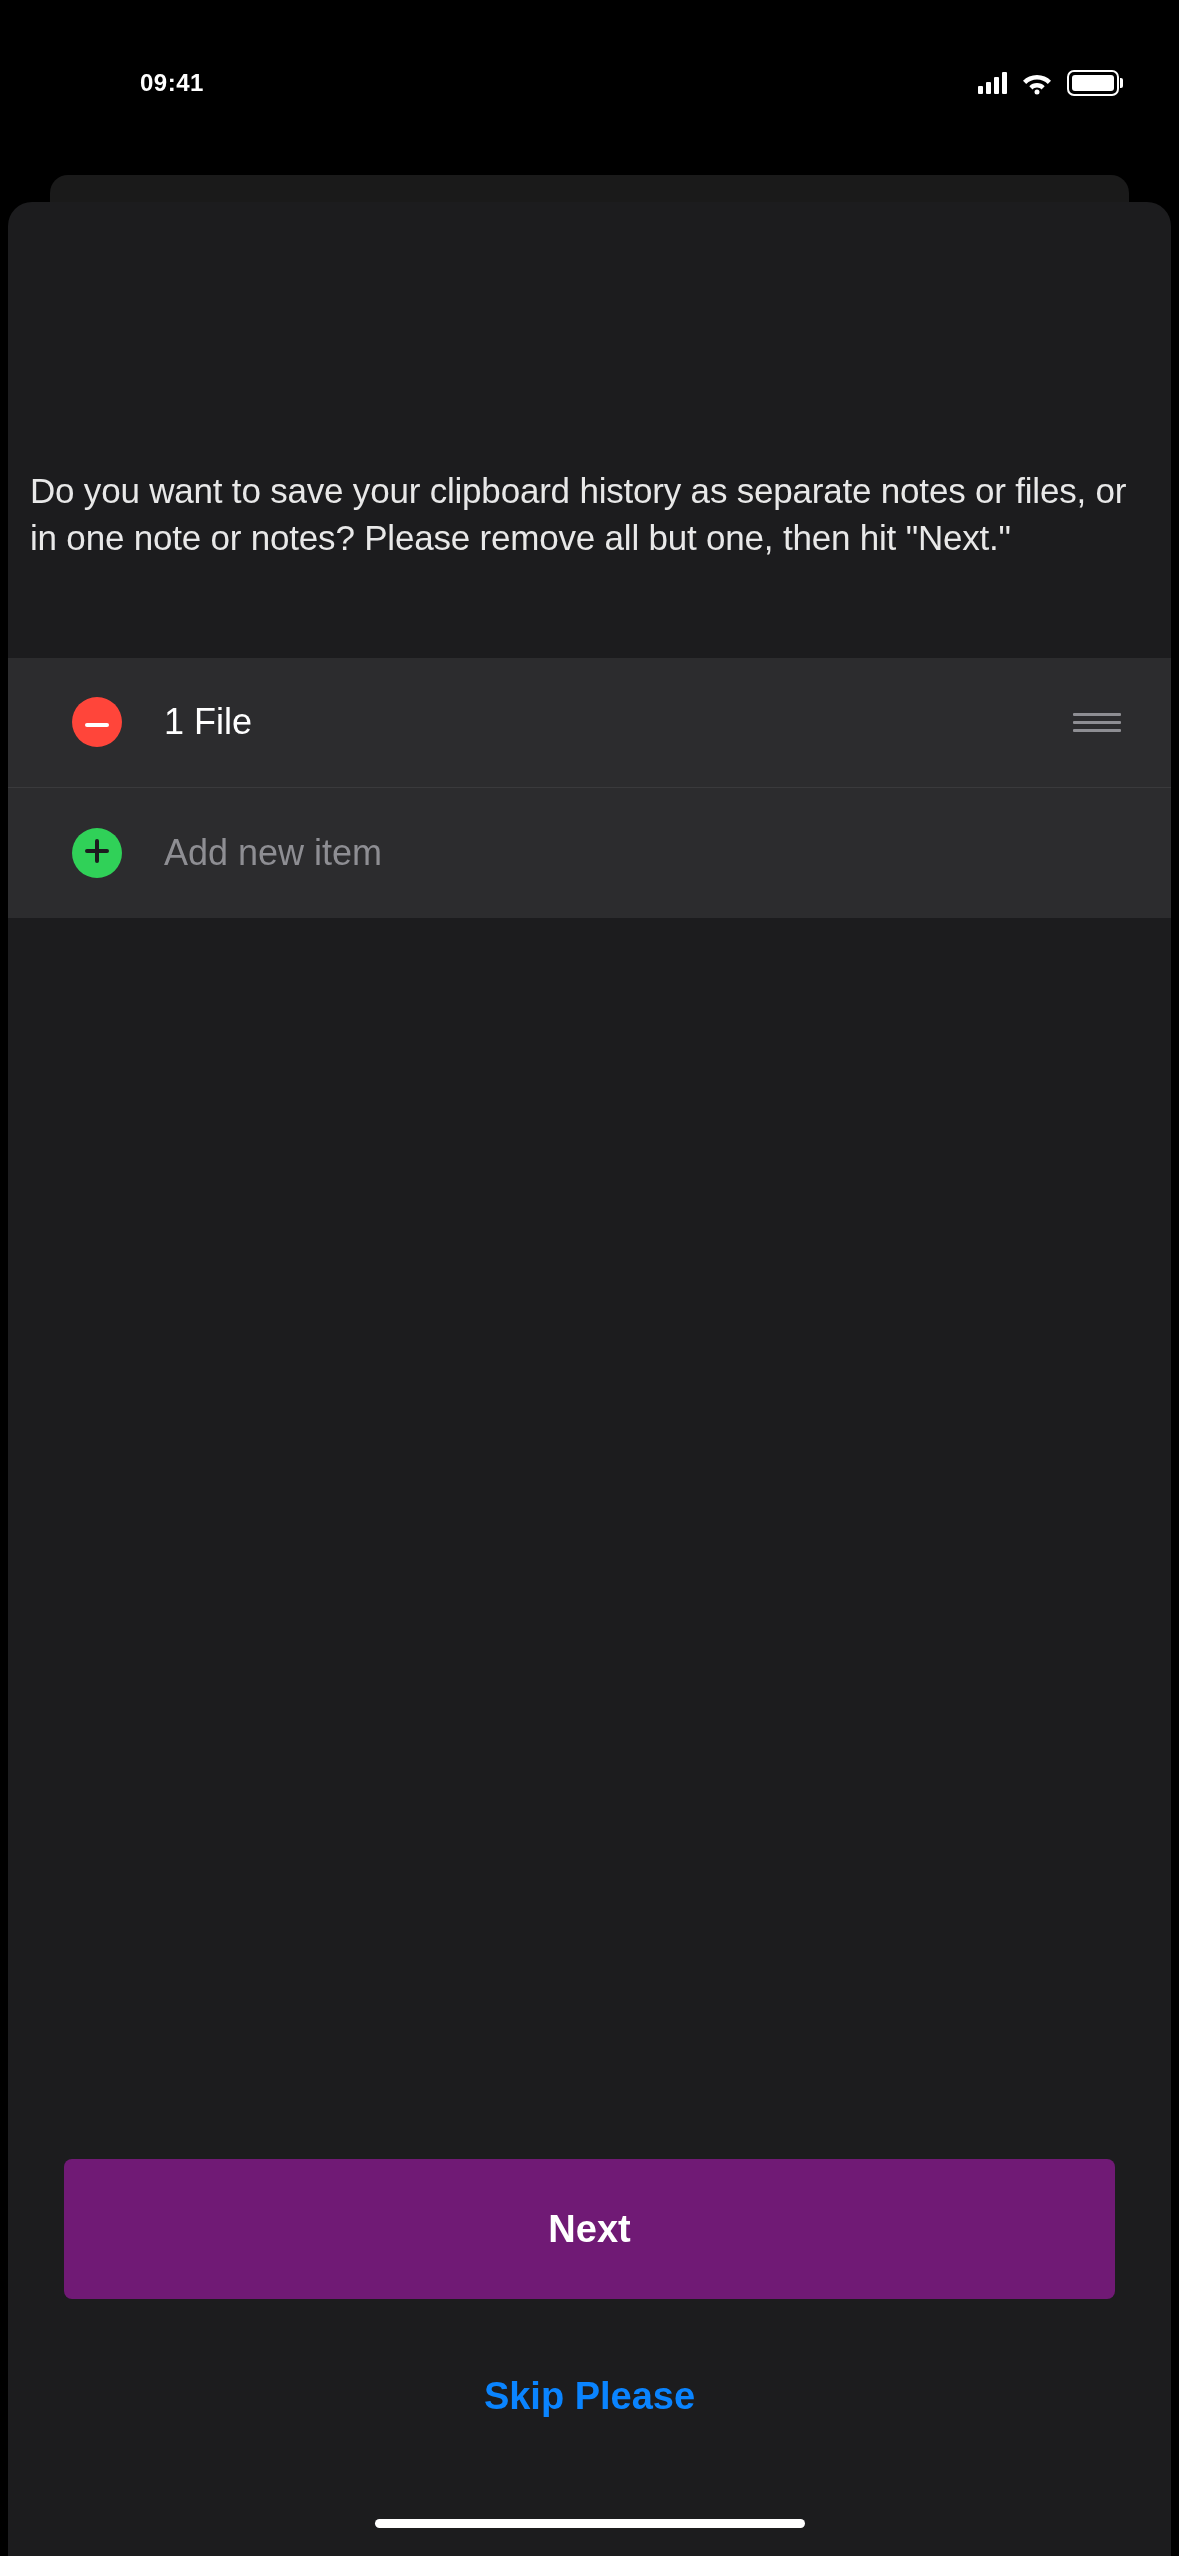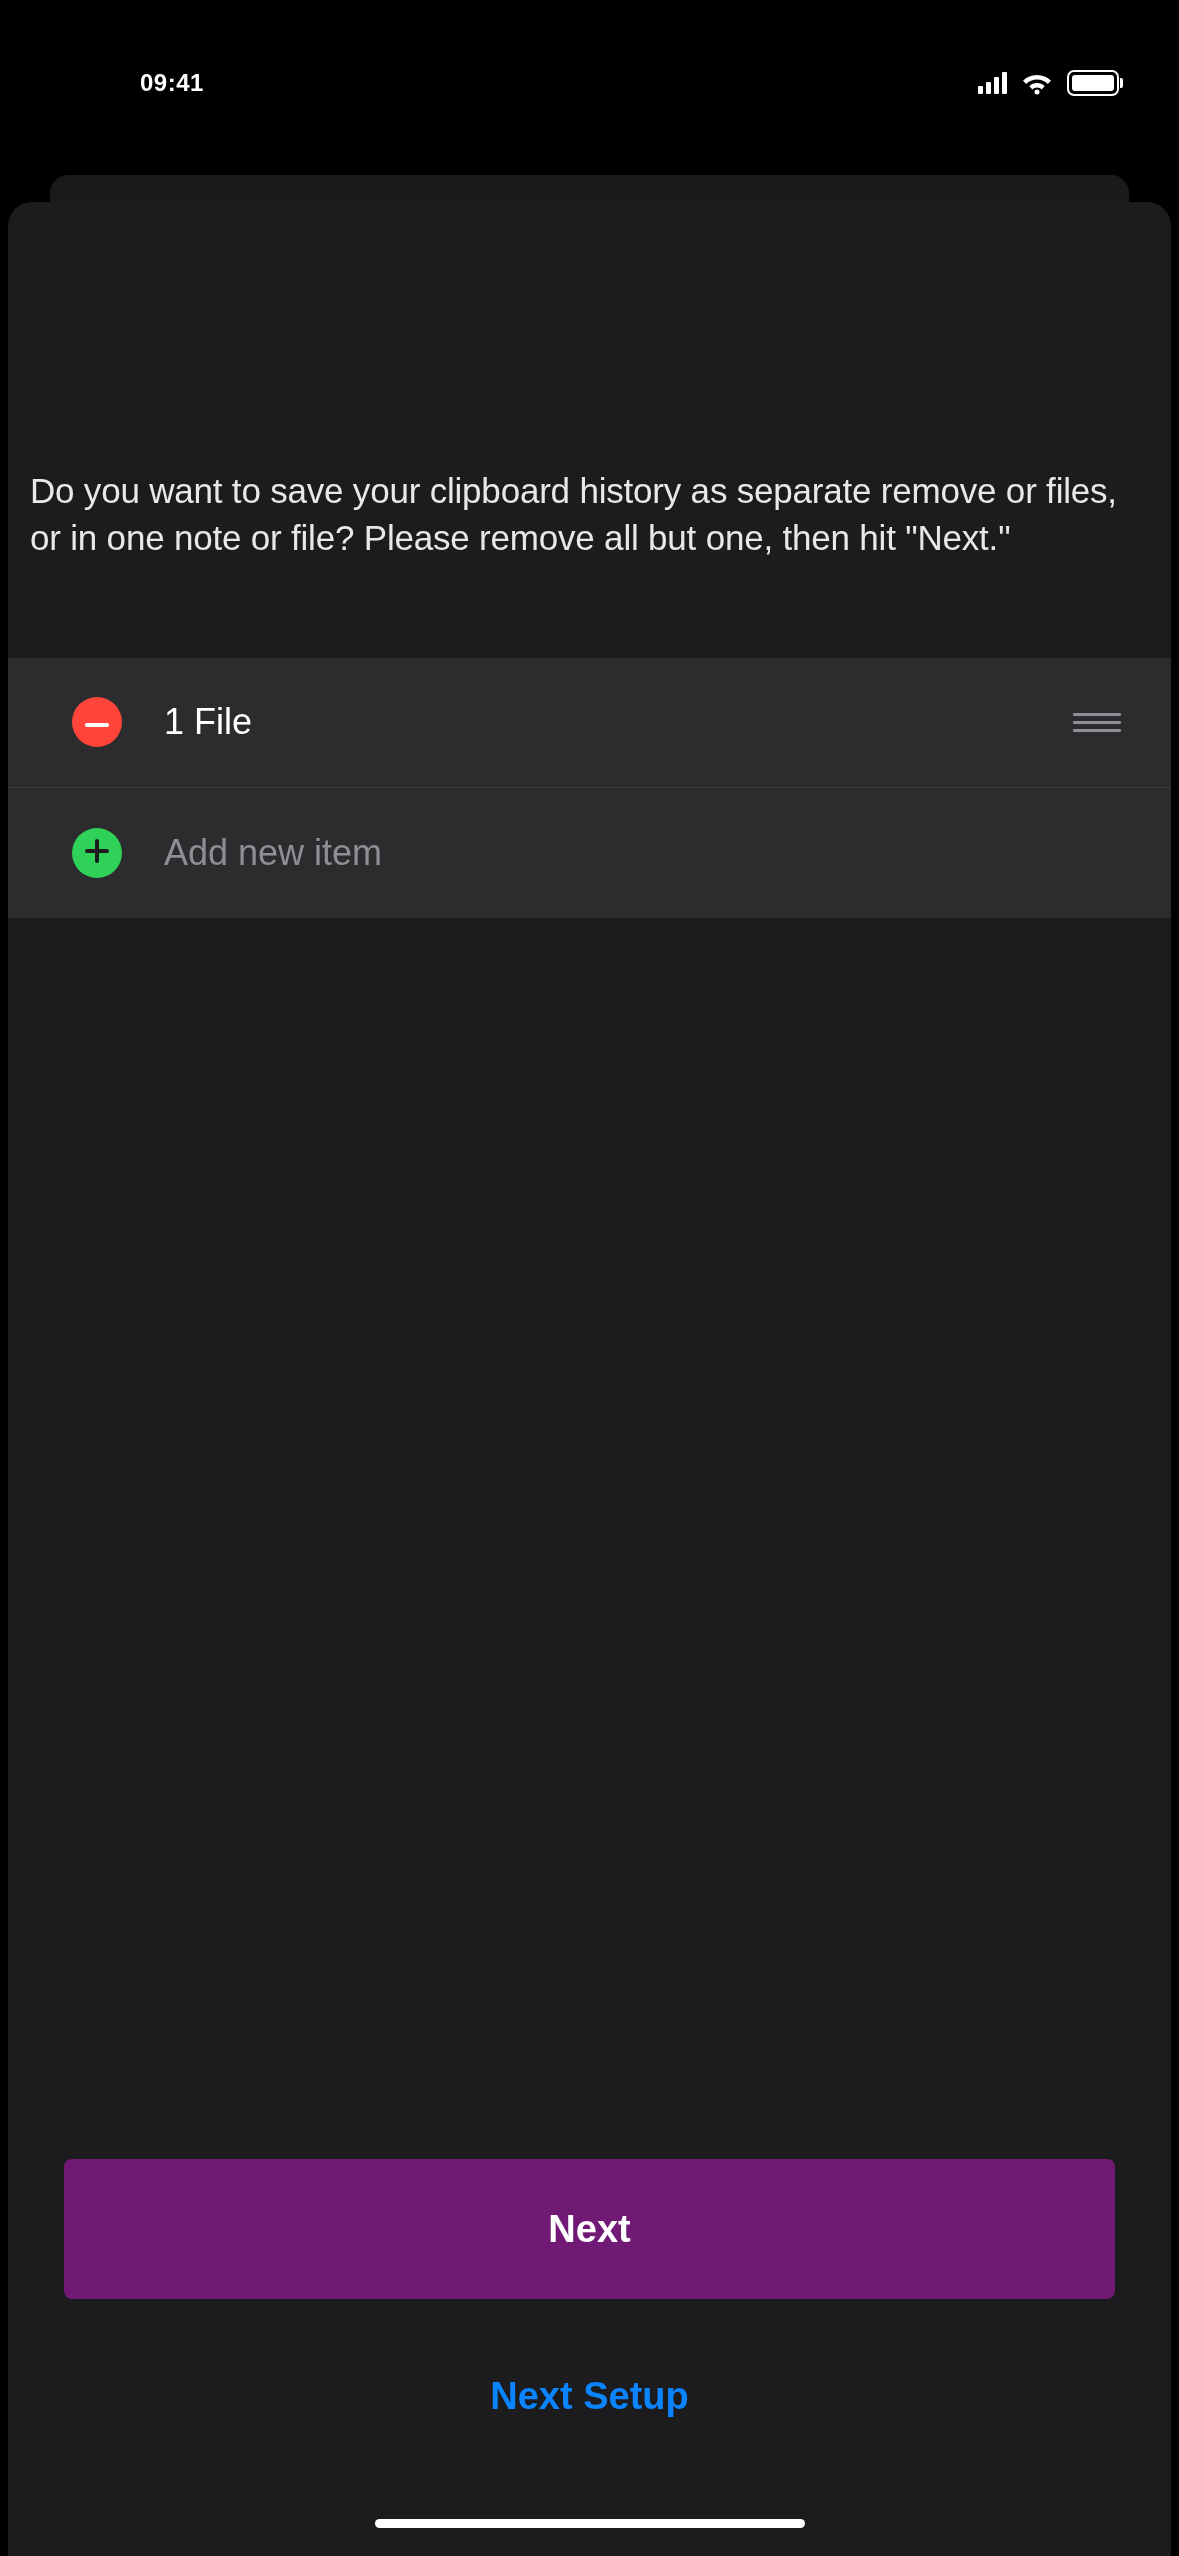--- a/index.html
+++ b/index.html
@@ -280,21 +280,21 @@
     <div class="battery">
       <div class="battery-fill"></div>
     </div>
   </div>
 </div>
 
 <div class="background-sheet"></div>
 
 <div class="modal-sheet">
   <div class="sheet-header">
-    <p class="description">Do you want to save your clipboard history as separate remove or files, or in one note or file? Please remove all but one, then hit "Next."</p>
+    <p class="description">Do you want to save your clipboard history as separate notes or files, or in one note or notes? Please remove all but one, then hit "Next."</p>
   </div>
 
   <div class="list-container">
     <div class="list-item">
       <div class="remove-btn">
         <span>
           <svg viewBox="0 0 24 4">
               <rect width="24" height="4" rx="2" fill="#fff"></rect>
             </svg>
         </span>
@@ -315,17 +315,17 @@
             <rect x="0" y="10" width="24" height="4" rx="2" fill="#1c1c1e"></rect>
           </svg>
         </span>
       </div>
       <span class="item-placeholder">Add new item</span>
     </div>
   </div>
 
   <div class="footer">
     <button class="next-button">Next</button>
-    <button class="skip-button">Next Setup</button>
+    <button class="skip-button">Skip Please</button>
   </div>
 </div>
 
 <div class="home-indicator"></div>
 
 </body></html>

